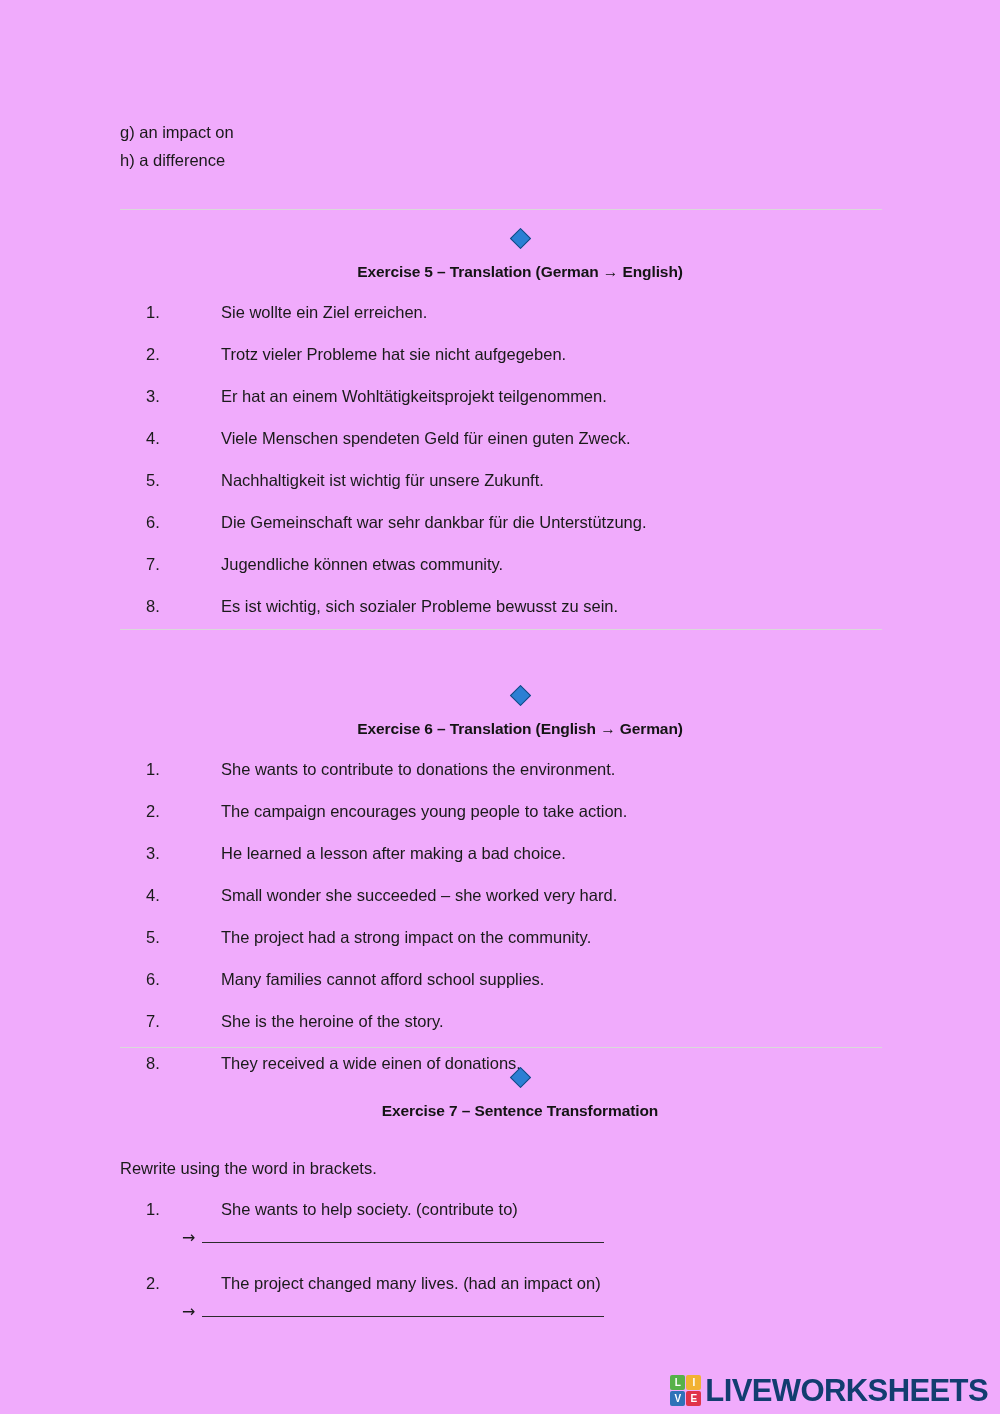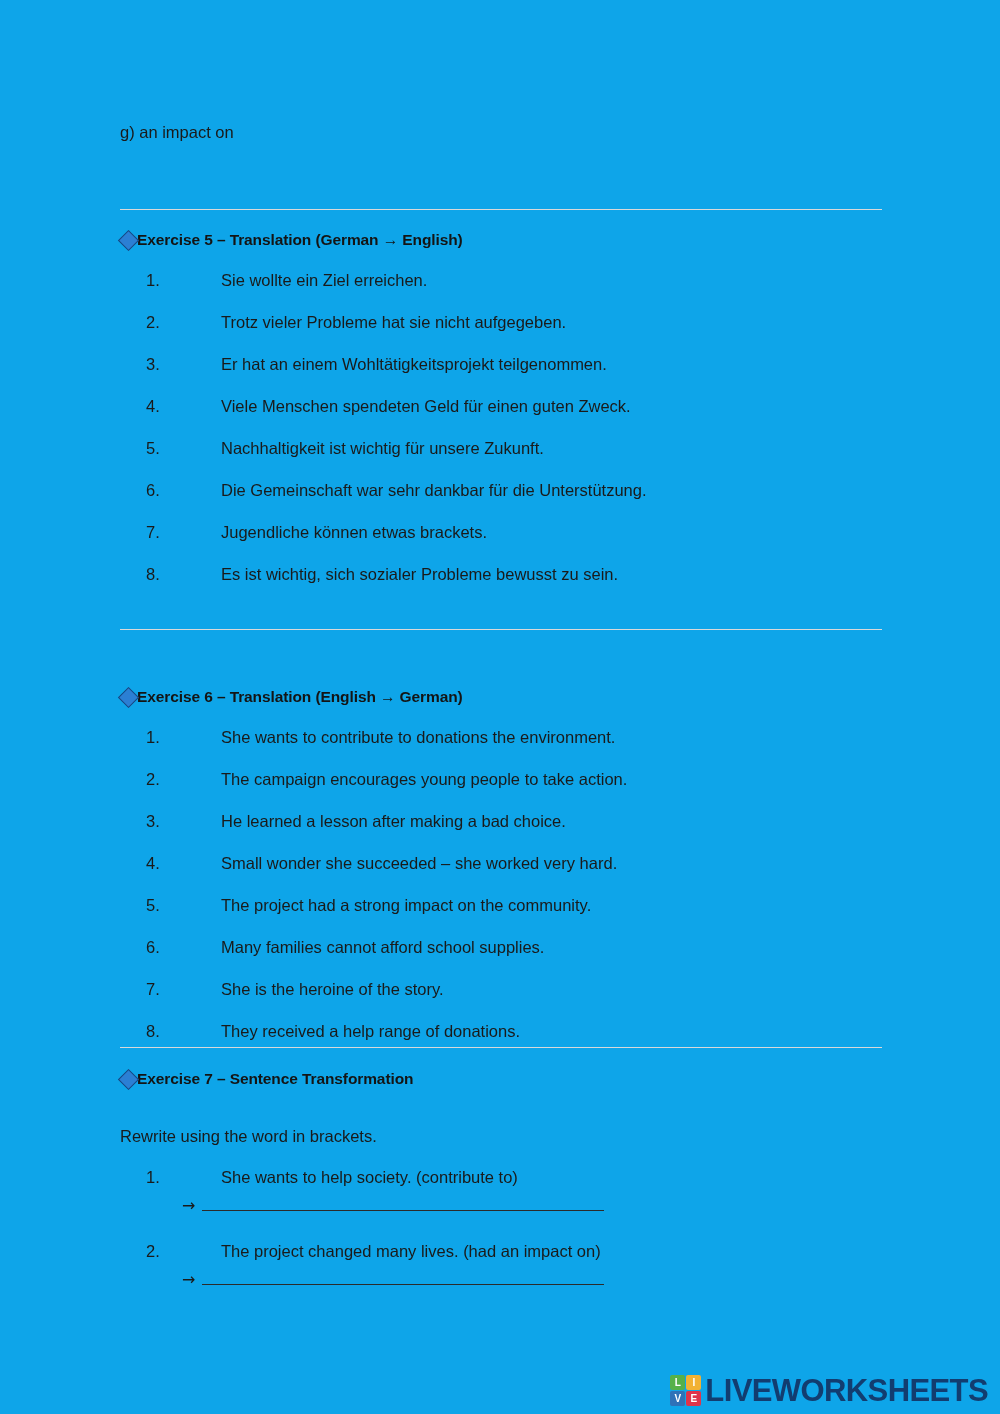--- a/index.html
+++ b/index.html
@@ -13,21 +13,21 @@
     height: 1414px;
     position: relative;
     font-family: "Liberation Sans", sans-serif;
     color: #1a1a1a;
     overflow: hidden;
   }
 
   .page {
     position: absolute;
     inset: 0;
-    background: #0ea5e9;
+    background: #f0abfc;
   }
 
   
   .frag-list {
     position: absolute;
     left: 120px;
     top: 118px;
     width: 700px;
   }
   .frag-line {
@@ -55,26 +55,27 @@
     left: 120px;
     width: 800px;
   }
   #exercise-5 { top: 231px; }
   #exercise-6 { top: 688px; }
   #exercise-7 { top: 1070px; }
 
   .ex-heading {
     display: flex;
     align-items: center;
-    gap: 1px;
+    gap: 17px;
     font-size: 15.5px;
     font-weight: bold;
     color: #141414;
     letter-spacing: -0.1px;
     white-space: pre;
+    flex-direction: column;
   }
   .diamond {
     width: 13px;
     height: 13px;
     flex: 0 0 auto;
     background: #2b7fd4;
     border: 1.6px solid #14467f;
     transform: rotate(45deg);
     margin-left: 1px;
   }
@@ -183,57 +184,58 @@
     line-height: 1;
   }
 </style>
 </head>
 <body>
 
 <div class="page">
 
   <div class="frag-list">
     <div class="frag-line">g) an impact on</div>
+    <div class="frag-line">h) a difference</div>
   </div>
 
   <div class="divider" id="divider-1"></div>
   <div class="divider" id="divider-2"></div>
   <div class="divider" id="divider-3"></div>
 
   <section class="exercise" id="exercise-5">
     <div class="ex-heading">
       <span class="diamond"></span>
       <span>Exercise 5 – Translation (German → English)</span>
     </div>
     <ol class="sent-list">
       <li><span class="num">1.</span><span class="sent">Sie wollte ein Ziel erreichen.</span></li>
       <li><span class="num">2.</span><span class="sent">Trotz vieler Probleme hat sie nicht aufgegeben.</span></li>
       <li><span class="num">3.</span><span class="sent">Er hat an einem Wohltätigkeitsprojekt teilgenommen.</span></li>
       <li><span class="num">4.</span><span class="sent">Viele Menschen spendeten Geld für einen guten Zweck.</span></li>
       <li><span class="num">5.</span><span class="sent">Nachhaltigkeit ist wichtig für unsere Zukunft.</span></li>
       <li><span class="num">6.</span><span class="sent">Die Gemeinschaft war sehr dankbar für die Unterstützung.</span></li>
-      <li><span class="num">7.</span><span class="sent">Jugendliche können etwas brackets.</span></li>
+      <li><span class="num">7.</span><span class="sent">Jugendliche können etwas community.</span></li>
       <li><span class="num">8.</span><span class="sent">Es ist wichtig, sich sozialer Probleme bewusst zu sein.</span></li>
     </ol>
   </section>
 
   <section class="exercise" id="exercise-6">
     <div class="ex-heading">
       <span class="diamond"></span>
       <span>Exercise 6 – Translation (English → German)</span>
     </div>
     <ol class="sent-list">
       <li><span class="num">1.</span><span class="sent">She wants to contribute to donations the environment.</span></li>
       <li><span class="num">2.</span><span class="sent">The campaign encourages young people to take action.</span></li>
       <li><span class="num">3.</span><span class="sent">He learned a lesson after making a bad choice.</span></li>
       <li><span class="num">4.</span><span class="sent">Small wonder she succeeded – she worked very hard.</span></li>
       <li><span class="num">5.</span><span class="sent">The project had a strong impact on the community.</span></li>
       <li><span class="num">6.</span><span class="sent">Many families cannot afford school supplies.</span></li>
       <li><span class="num">7.</span><span class="sent">She is the heroine of the story.</span></li>
-      <li><span class="num">8.</span><span class="sent">They received a help range of donations.</span></li>
+      <li><span class="num">8.</span><span class="sent">They received a wide einen of donations.</span></li>
     </ol>
   </section>
 
   <section class="exercise" id="exercise-7">
     <div class="ex-heading">
       <span class="diamond"></span>
       <span>Exercise 7 – Sentence Transformation</span>
     </div>
     <div class="ex-instruction">Rewrite using the word in brackets.</div>
     <ol class="sent-list">

